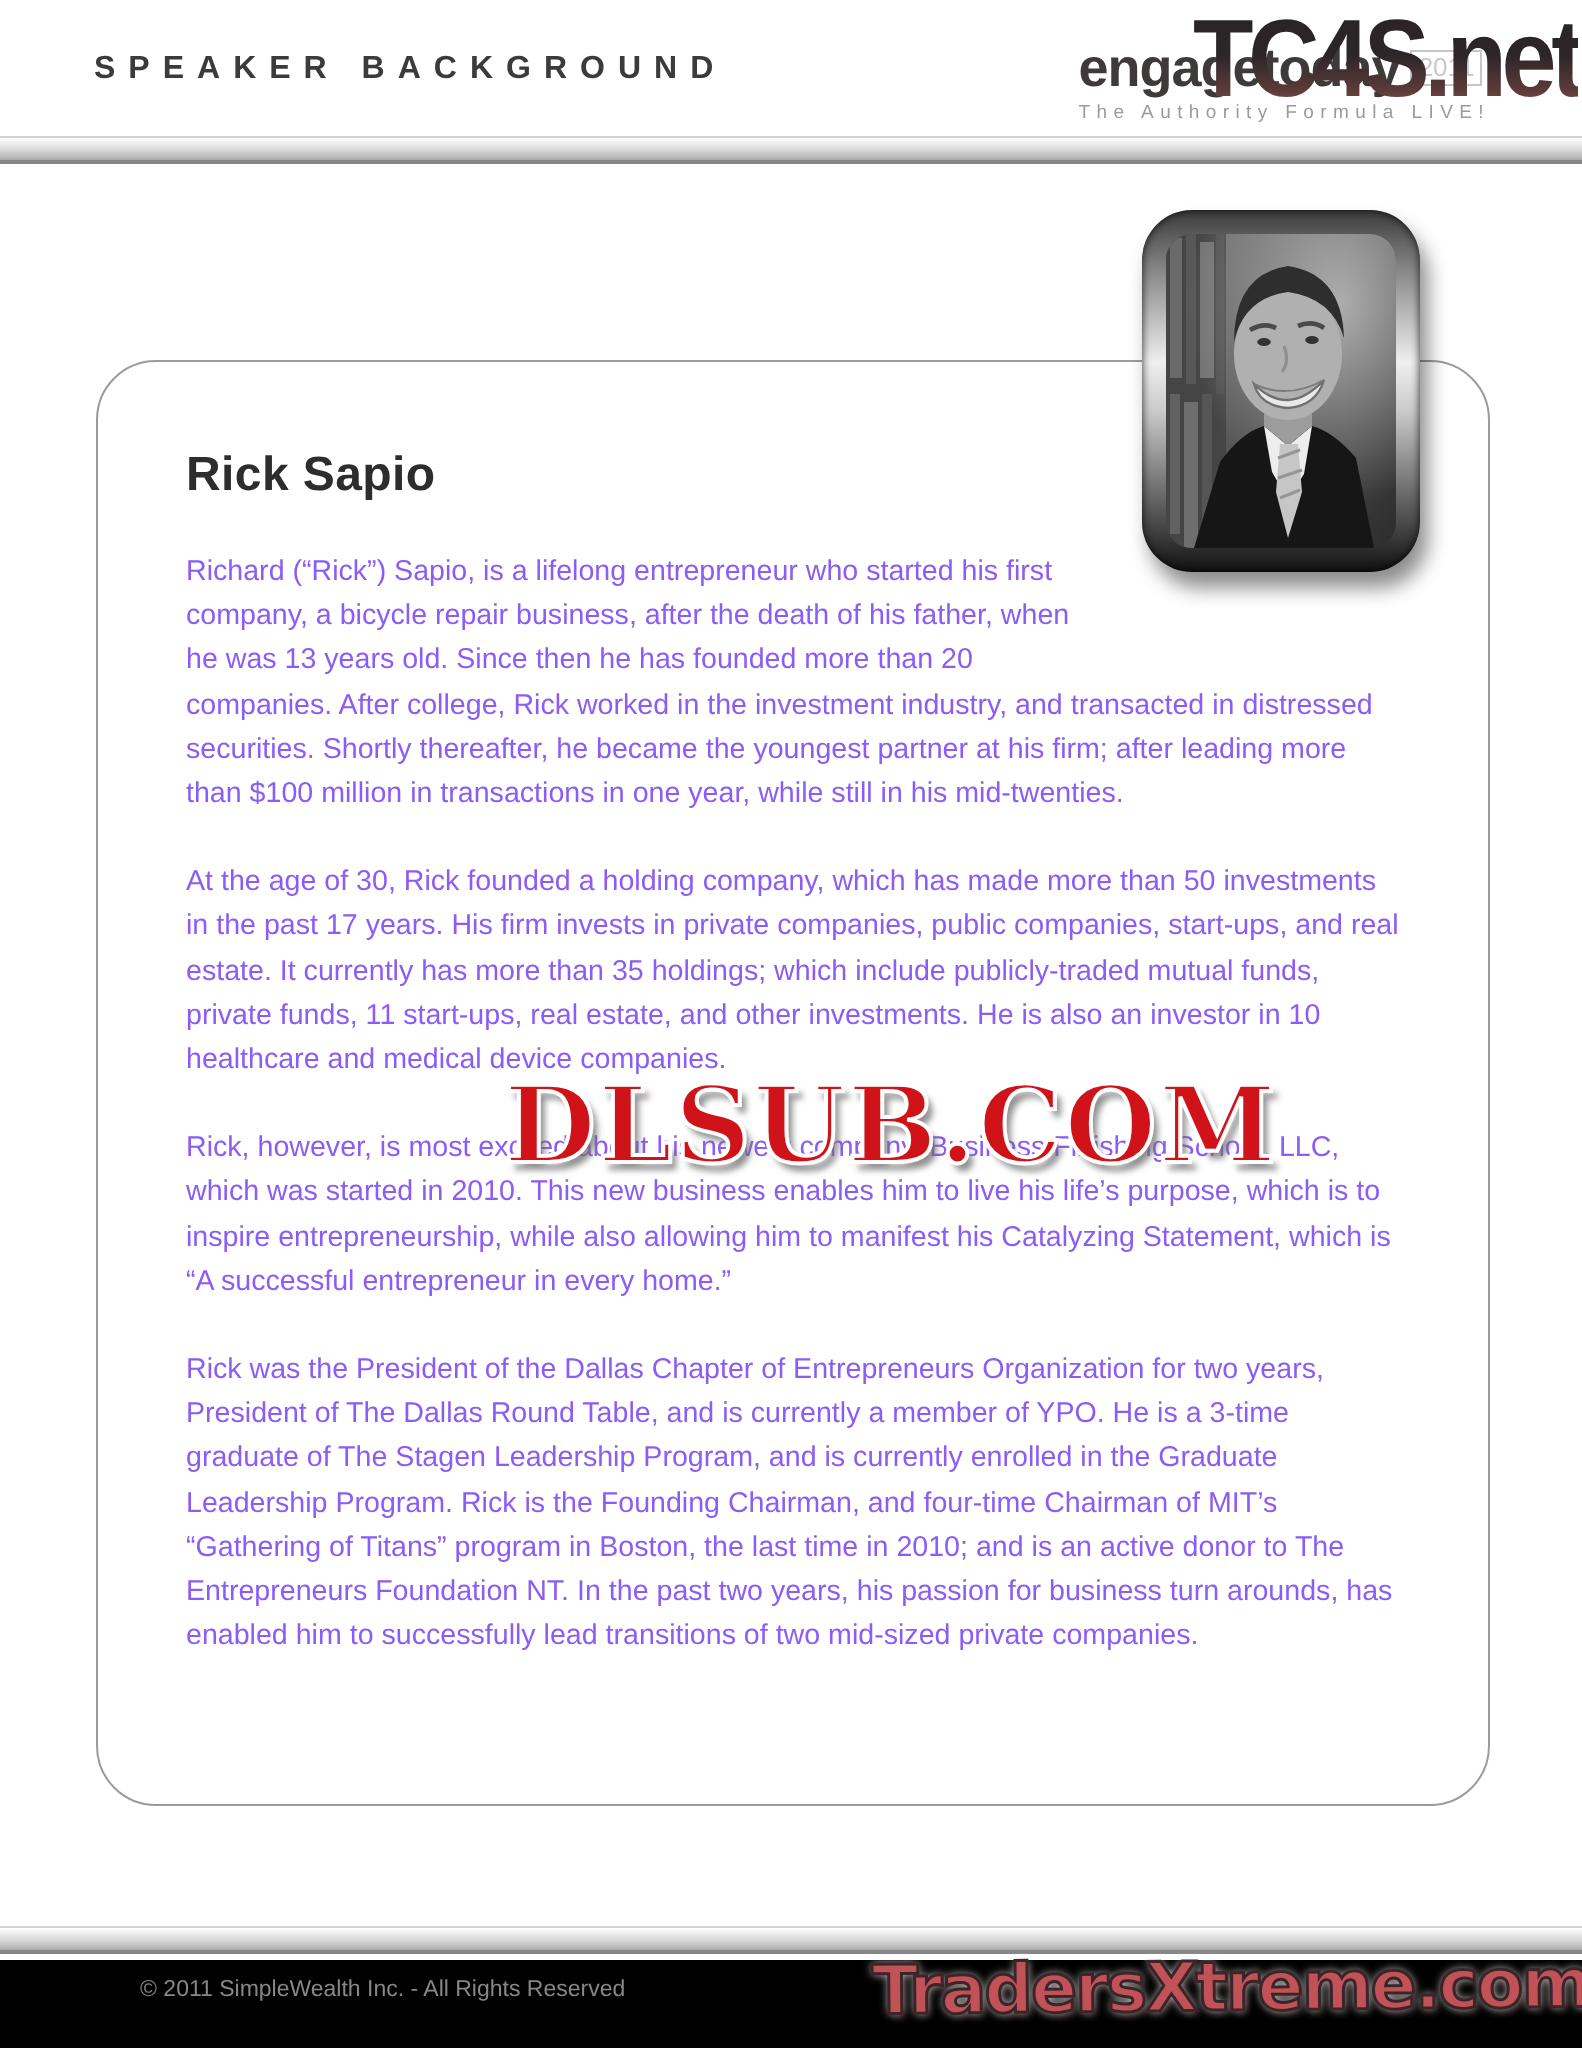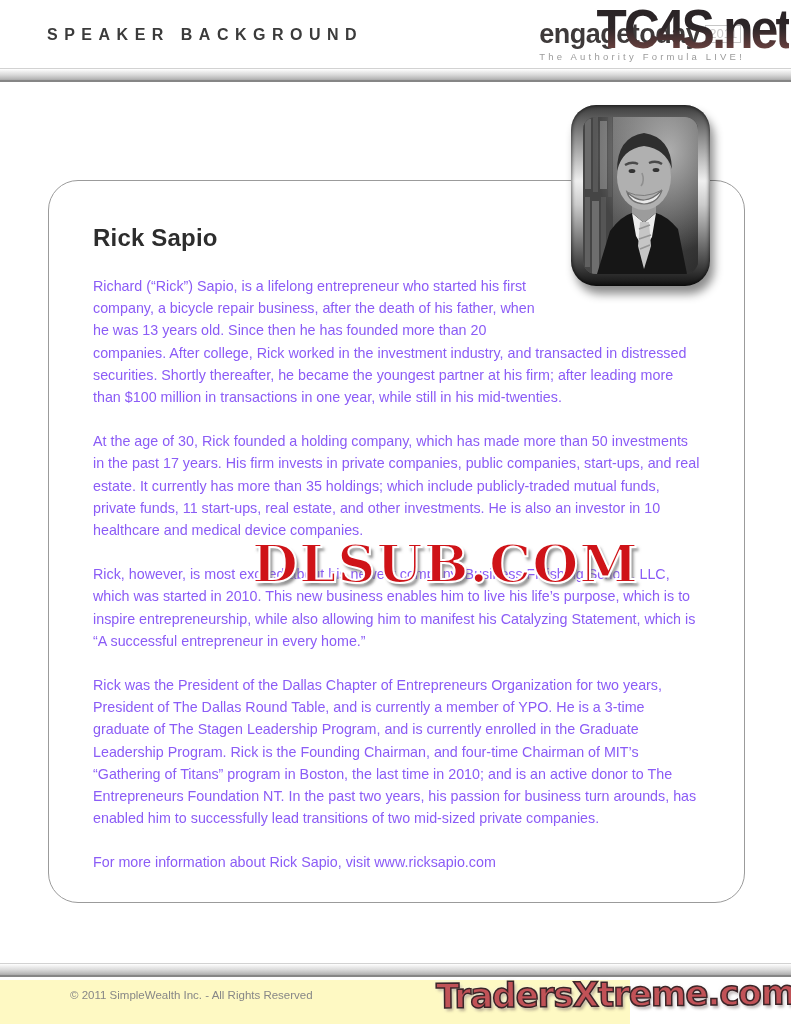--- a/index.html
+++ b/index.html
@@ -139,22 +139,22 @@
     -webkit-text-stroke: 2px #ffffff;
     text-shadow: 3px 4px 3px rgba(110,110,110,0.75);
     z-index: 8;
     white-space: nowrap;
     margin-top: 48px;
   }
 
   
   .footer-area {
     position: absolute; left: 0; top: 980px;
-    width: 630px; height: 44px;
-    background: #fef9c3;
+    width: 791px; height: 44px;
+    background: #000000;
   }
   .copyright {
     position: absolute; left: 70px; top: 9px;
     font-size: 11.5px;
     color: #878787;
     white-space: nowrap;
   }
 
   
   .wm-bottom {
@@ -193,21 +193,20 @@
 
   <div class="card">
     <div class="card-content">
       <h1 class="card-title">Rick Sapio</h1>
       <div class="bio">
         <div class="photo-spacer"></div>
         <p>Richard (“Rick”) Sapio, is a lifelong entrepreneur who started his first company, a bicycle repair business, after the death of his father, when he was 13 years old.  Since then he has founded more than 20 companies.  After college, Rick worked in the investment industry, and transacted in distressed securities.  Shortly thereafter, he became the youngest partner at his firm; after leading more than $100 million in transactions in one year, while still in his mid-twenties.</p>
         <p>At the age of 30, Rick founded a holding company, which has made more than 50 investments in the past 17 years.  His firm invests in private companies, public companies, start-ups, and real estate.  It currently has more than 35 holdings; which include publicly-traded mutual funds, private funds, 11 start-ups, real estate, and other investments.  He is also an investor in 10 healthcare and medical device companies.</p>
         <p>Rick, however, is most excited about his newest company, Business Finishing School, LLC, which was started in 2010.  This new business enables him to live his life’s purpose, which is to inspire entrepreneurship, while also allowing him to manifest his Catalyzing Statement, which is “A successful entrepreneur in every home.”</p>
         <p>Rick was the President of the Dallas Chapter of Entrepreneurs Organization for two years, President of The Dallas Round Table, and is currently a member of YPO.  He is a 3-time graduate of The Stagen Leadership Program, and is currently enrolled in the Graduate Leadership Program. Rick is the Founding Chairman, and four-time Chairman of MIT’s “Gathering of Titans” program in Boston, the last time in 2010; and is an active donor to The Entrepreneurs Foundation NT. In the past two years, his passion for business turn arounds, has enabled him to successfully lead transitions of two mid-sized private companies.</p>
-        <p>For more information about Rick Sapio, visit www.ricksapio.com</p>
       </div>
     </div>
   </div>
 
   <div class="photo-frame">
     <div class="photo-inner">
       <svg viewBox="0 0 115 157" preserveAspectRatio="none">
         <defs>
           <linearGradient id="pbg" x1="0" y1="0" x2="1" y2="1">
             <stop offset="0" stop-color="#777777"></stop>

